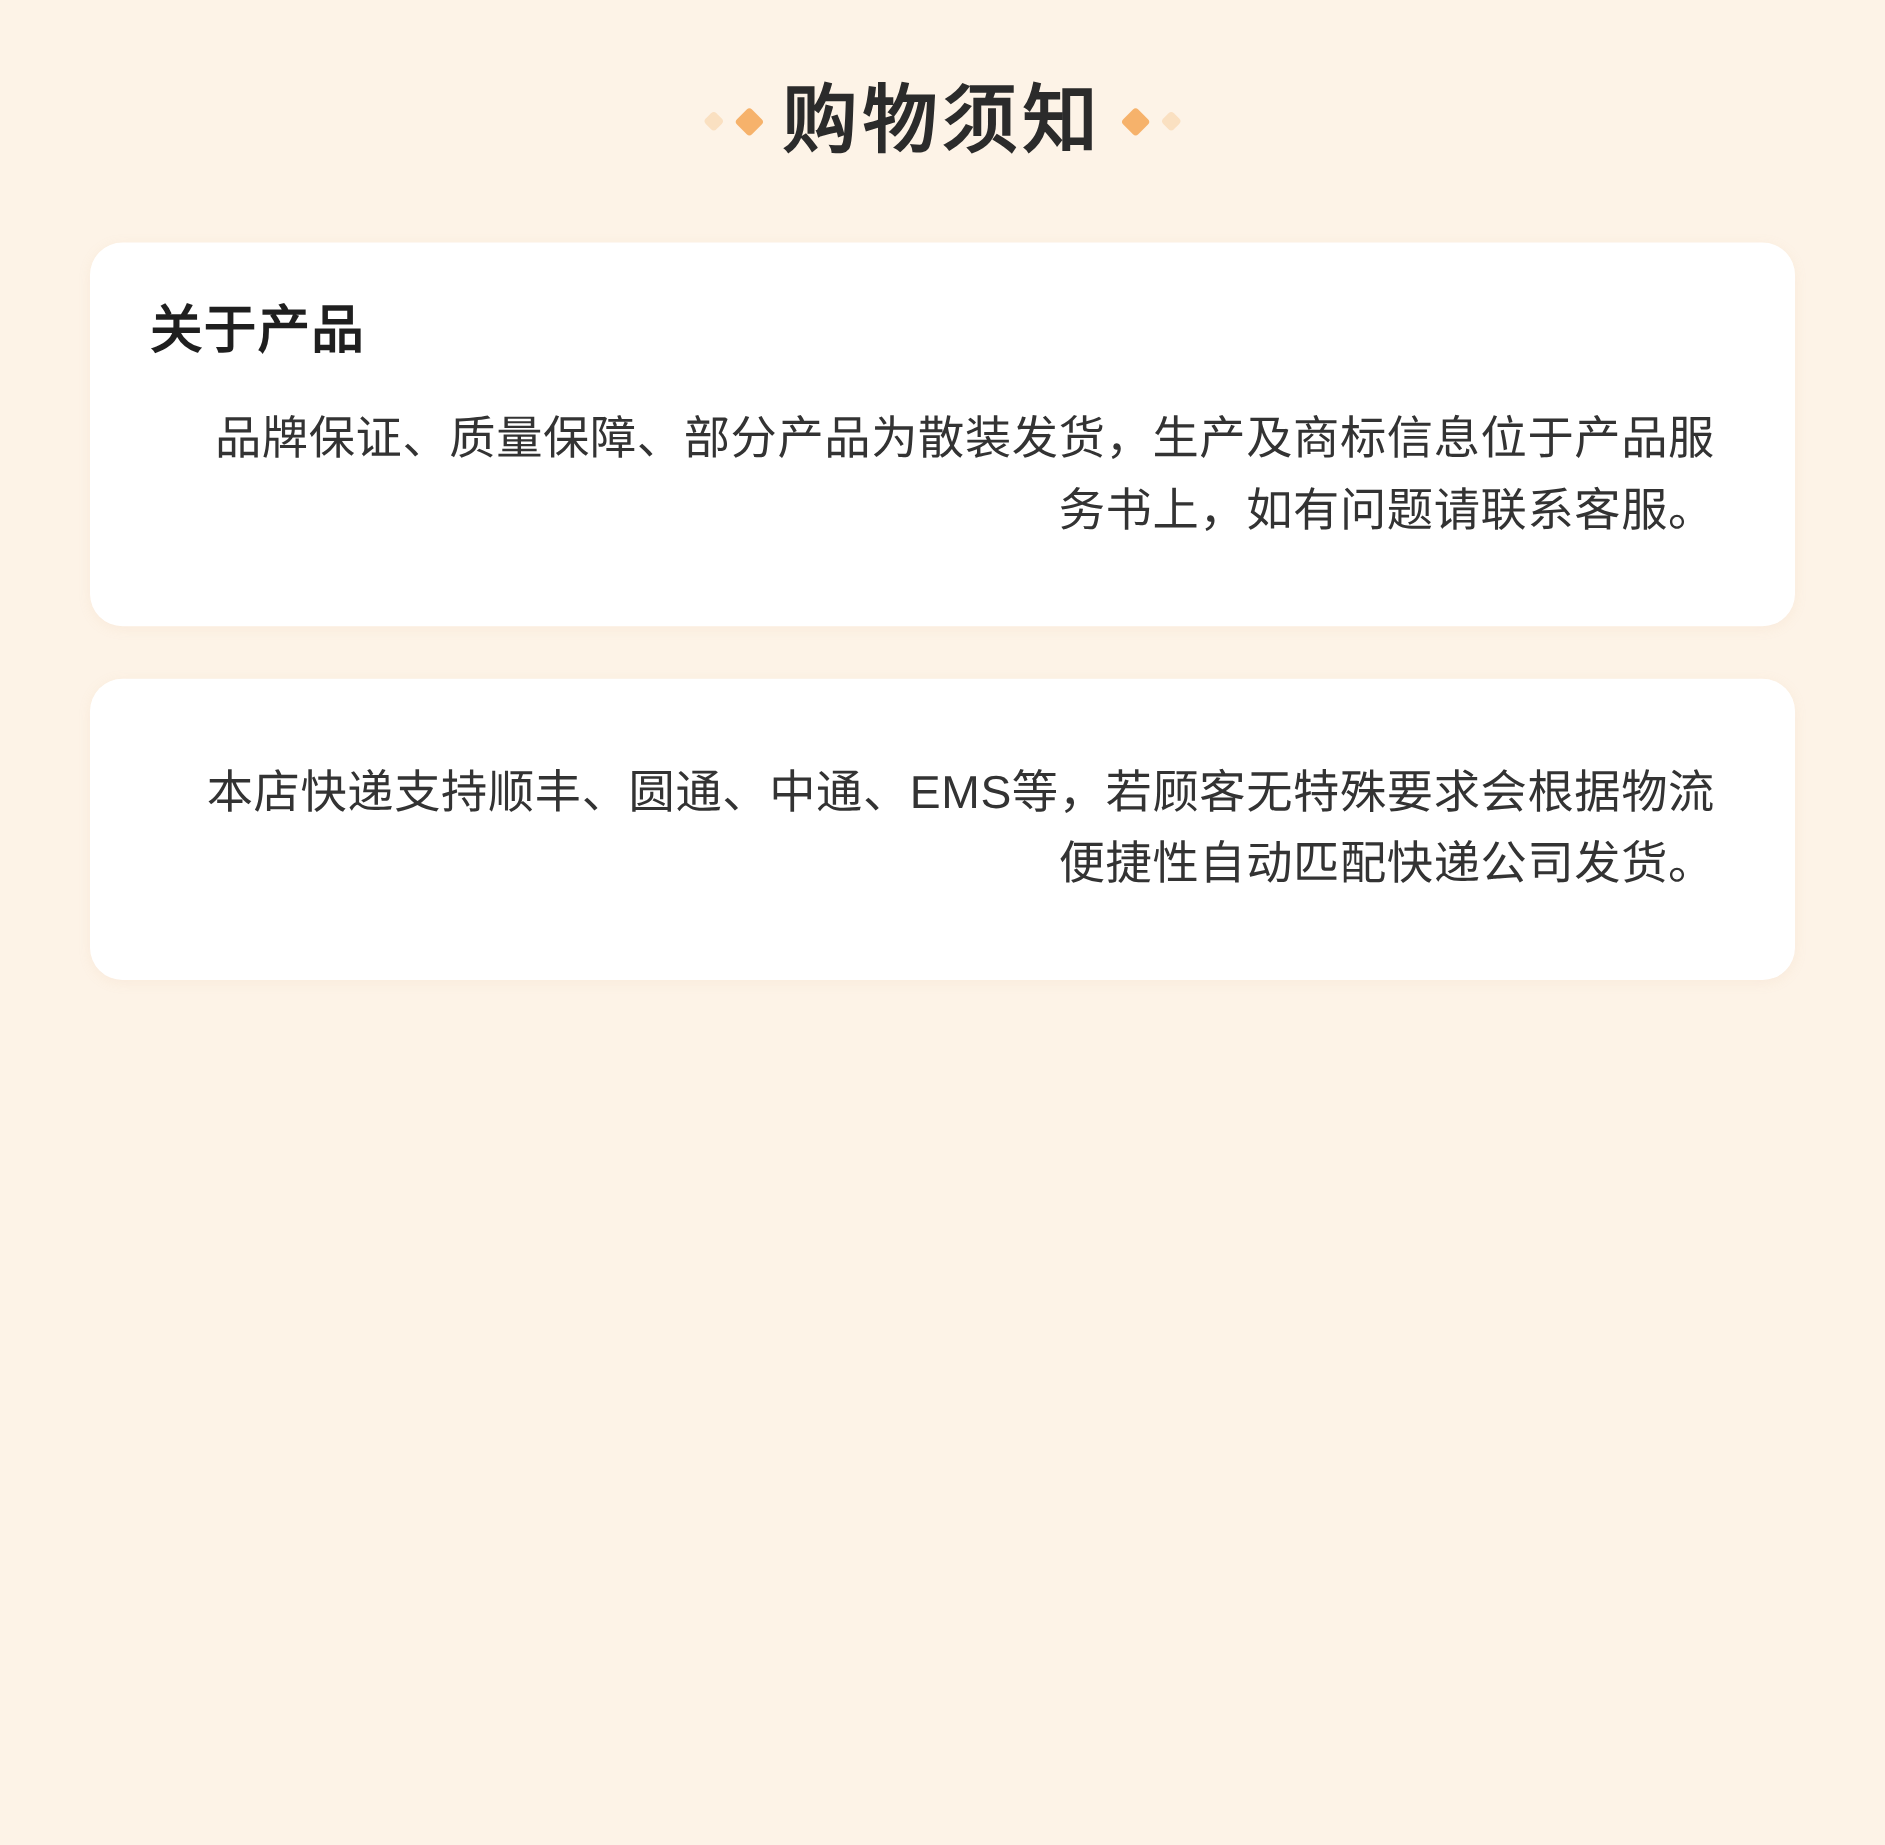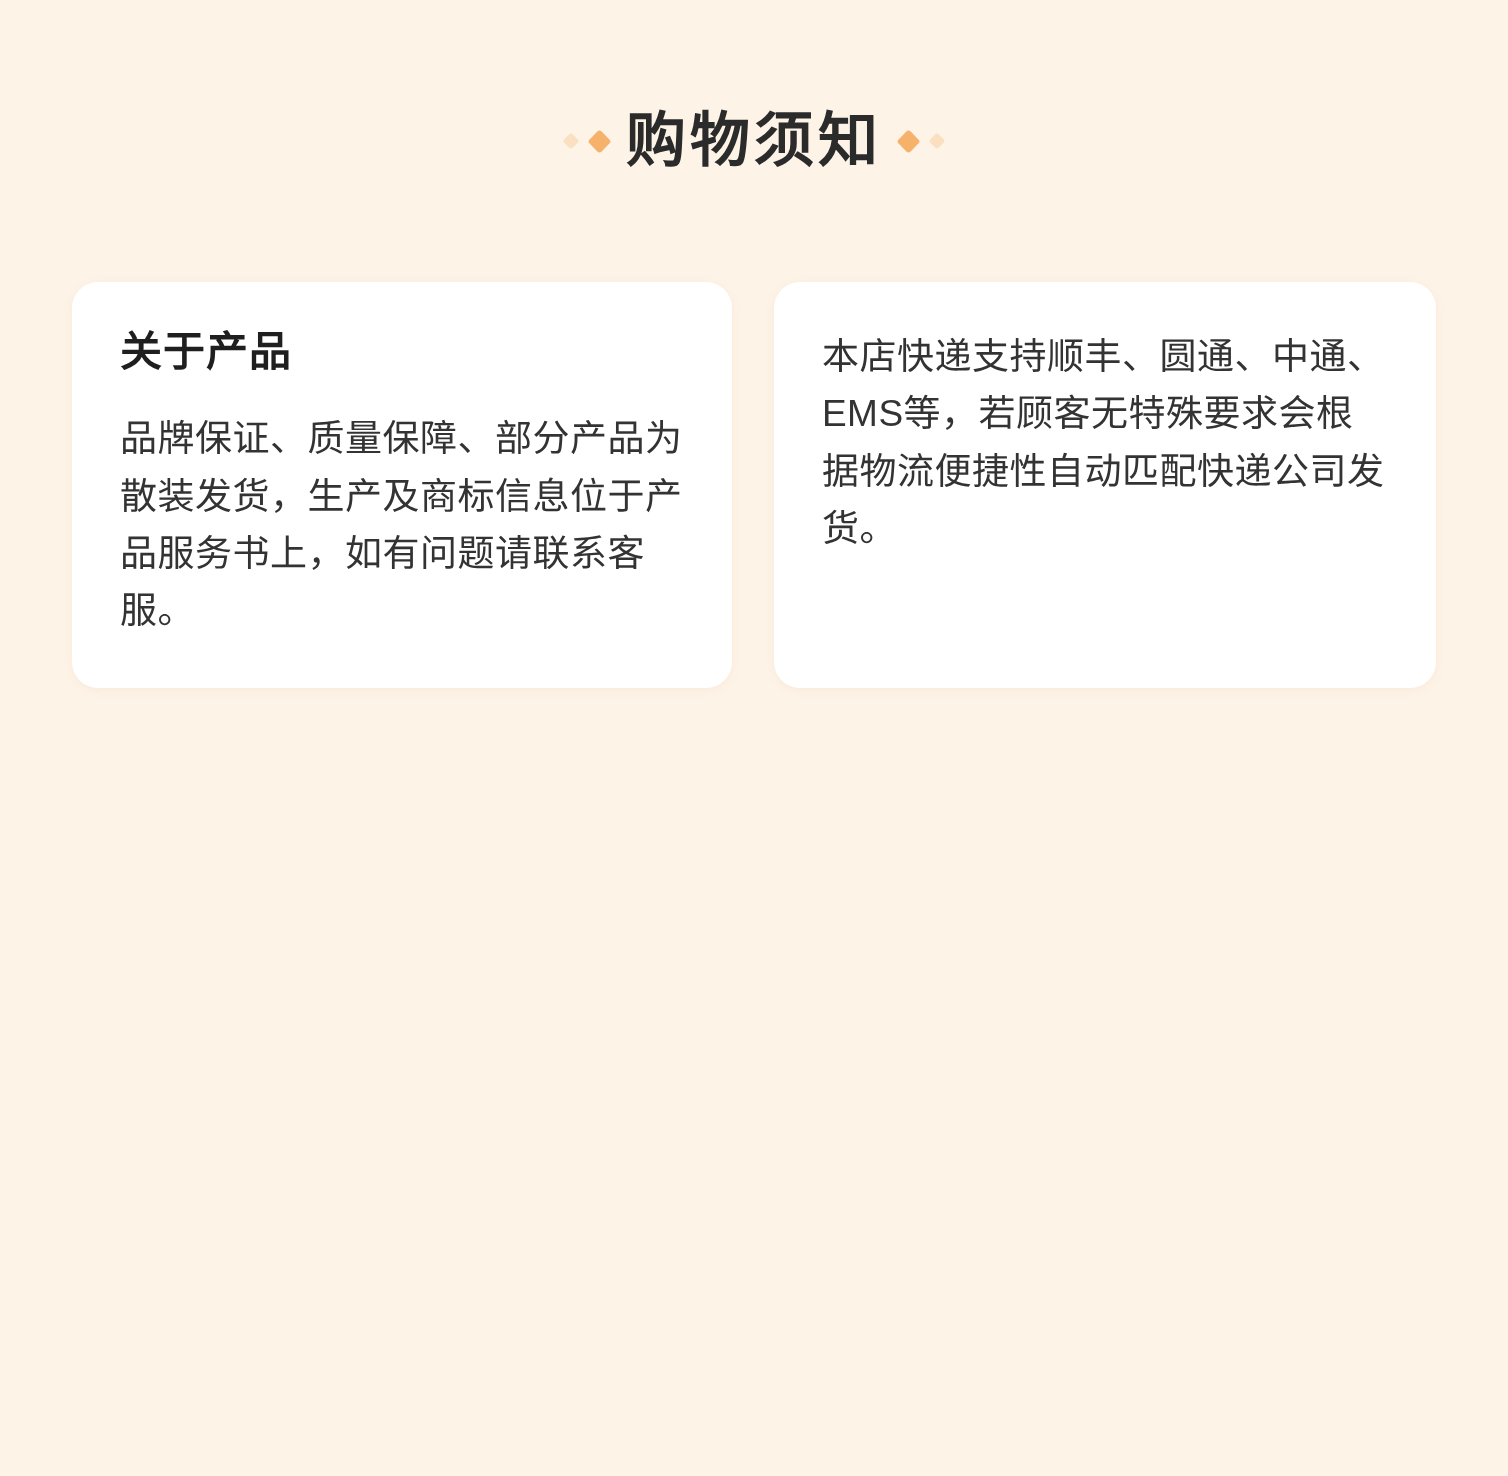--- a/index.html
+++ b/index.html
@@ -22,21 +22,21 @@
     box-sizing: border-box;
     padding: 0 72px;
   }
 
   
   .header {
     display: flex;
     align-items: center;
     justify-content: center;
     gap: 18px;
-    height: 282px;
+    height: 194px;
   }
   .diamond-group {
     display: flex;
     align-items: center;
     gap: 14px;
   }
   .diamond {
     width: 17px;
     height: 17px;
     transform: rotate(45deg);
@@ -52,21 +52,21 @@
     font-weight: 700;
     letter-spacing: 4px;
     line-height: 1;
     color: #2b2b2b;
     white-space: nowrap;
   }
 
   
   .cards {
     display: flex;
-    flex-direction: row;
+    flex-direction: column;
     gap: 42px;
   }
   .card {
     background: #ffffff;
     border-radius: 26px;
     box-shadow: 0 2px 10px rgba(214, 170, 120, 0.10);
     padding: 46px 48px 48px 48px;
     box-sizing: border-box;
   }
   .card-title {
@@ -74,22 +74,23 @@
     font-weight: 600;
     line-height: 1.15;
     margin: 0 0 34px 0;
     color: #1f1f1f;
     letter-spacing: 1px;
   }
   .card-body {
     font-size: 37px;
     line-height: 1.55;
     color: #333333;
-    margin: 0;
+    margin: 16px;
     letter-spacing: 0.5px;
+    text-align: right;
   }
 </style>
 </head>
 <body>
 
 <div class="page">
 
   <div class="header">
     <span class="diamond-group">
       <span class="diamond small" style="background:#f8cfa3;"></span>

